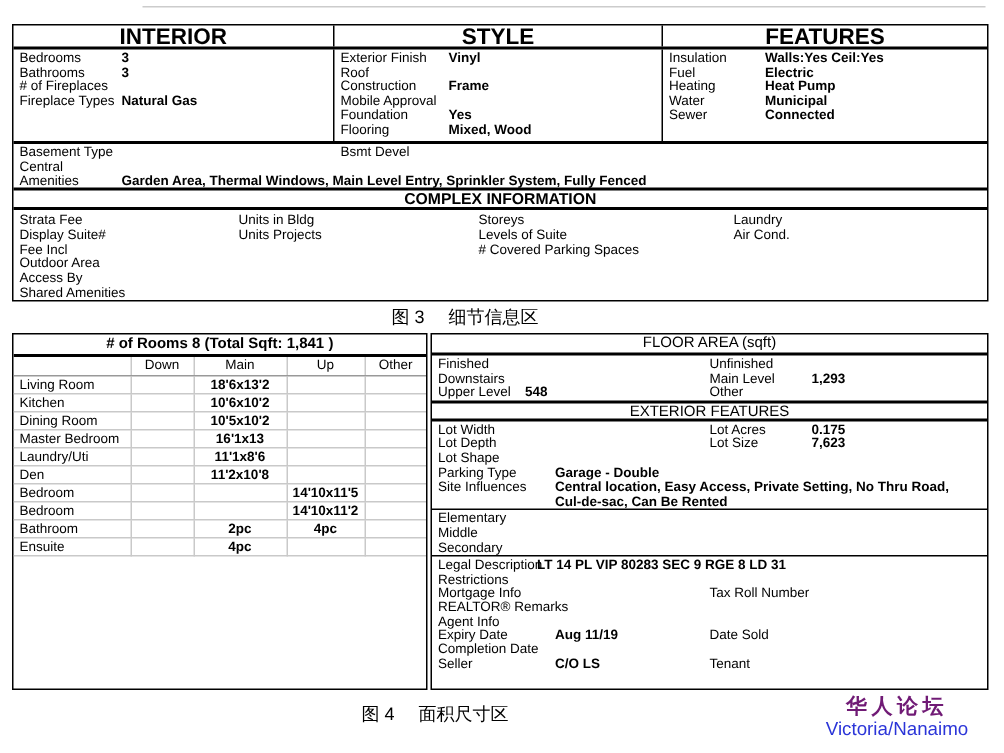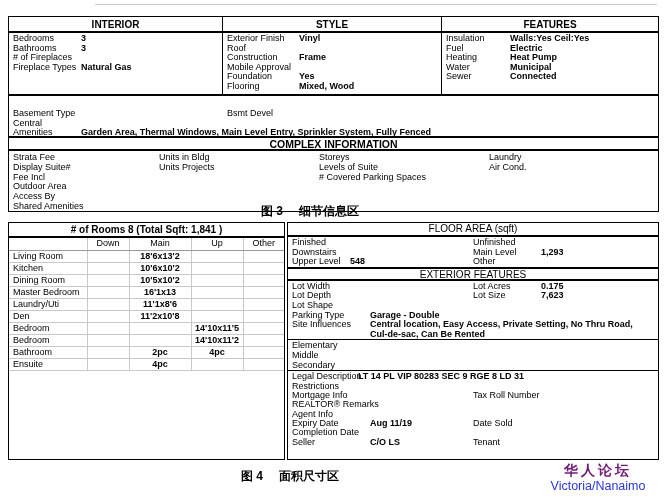--- a/index.html
+++ b/index.html
@@ -1,42 +1,42 @@
 <!DOCTYPE html>
 <html><head>
 <meta charset="utf-8">
 <style>
   *{margin:0;padding:0;box-sizing:border-box}
   html,body{width:669px;height:502px}
   body{background:#fff;font-family:"Liberation Sans","DejaVu Sans",sans-serif;font-size:9px;color:#000;position:relative;overflow:hidden}
   .topline{position:absolute;top:4px;left:95px;width:562px;height:1px;background:#ccc}
   .tbl{position:absolute;border:1.5px solid #000;background:#fff}
   .top-tbl{top:16px;left:8px;width:651px}
-  .hdr3{display:flex;border-bottom:2px solid #000;font-weight:bold;font-size:10px;height:16px;line-height:15px;text-align:center}
+  .hdr3{display:flex;border-bottom:2px solid #000;font-weight:bold;font-size:15px;height:16px;line-height:15px;text-align:center}
   .h3c.c1{width:214px;border-right:1.5px solid #000}
   .h3c.c2{width:219px;border-right:1.5px solid #000}
   .h3c.c3{flex:1}
   .body3{display:flex;height:61px}
   .bcol{padding-top:1px}
   .bcol.c1{width:214px;border-right:1.5px solid #000}
   .bcol.c2{width:219px;border-right:1.5px solid #000}
   .bcol.c3{flex:1}
   .kv{line-height:9.6px;white-space:nowrap}
   .kv .k{display:inline-block;padding-left:4px;vertical-align:top}
   .c1 .k{width:72px}.c2 .k{width:76px}.c3 .k{width:68px}
   .v{font-weight:bold}
-  .bsmt{border-top:2px solid #000;height:42px;padding-top:13px}
+  .bsmt{border-top:2px solid #000;height:31px;padding-top:1px}
   .bline{position:relative;height:9.6px;line-height:9.6px;white-space:nowrap}
   .bline>span{position:absolute;top:0}
   .p4{left:4px}.p72{left:72px}.p218{left:218px}
   .bandhdr{border-top:2px solid #000;border-bottom:2px solid #000;height:15px;line-height:13px;text-align:center;font-weight:bold;font-size:10.5px}
   .cxrows{position:relative;height:60px;padding-top:2px}
   .cxcol{position:absolute;top:2px;line-height:9.8px;white-space:nowrap}
   .cx1{left:4px}.cx2{left:150px}.cx3{left:310px}.cx4{left:480px}
-  .caption{position:absolute;font-weight:bold;font-size:12px;text-align:center;white-space:nowrap}
+  .caption{position:absolute;font-weight:normal;font-size:12px;text-align:center;white-space:nowrap}
   .cap3{top:203px;left:8px;width:604px}
   .cap4{top:468px;left:8px;width:564px}
   .capgap{display:inline-block;width:16px}
   .rooms-tbl{top:222px;left:8px;width:277px;height:238px;overflow:hidden}
   .rt-title{height:15px;line-height:13px;text-align:center;font-weight:bold;font-size:10px;border-bottom:2px solid #000}
   .rooms-tbl table{border-collapse:collapse;width:100%;table-layout:fixed;font-size:9px}
   .rooms-tbl td{height:12px;line-height:11px;border-right:1px solid #c9c9c9;border-bottom:1px solid #c9c9c9;text-align:center;overflow:hidden;white-space:nowrap}
   .rooms-tbl td:last-child{border-right:none}
   .rooms-tbl td.nm{text-align:left;padding-left:4px}
   .rooms-tbl tr.rhdr td{border-bottom:1px solid #999}

